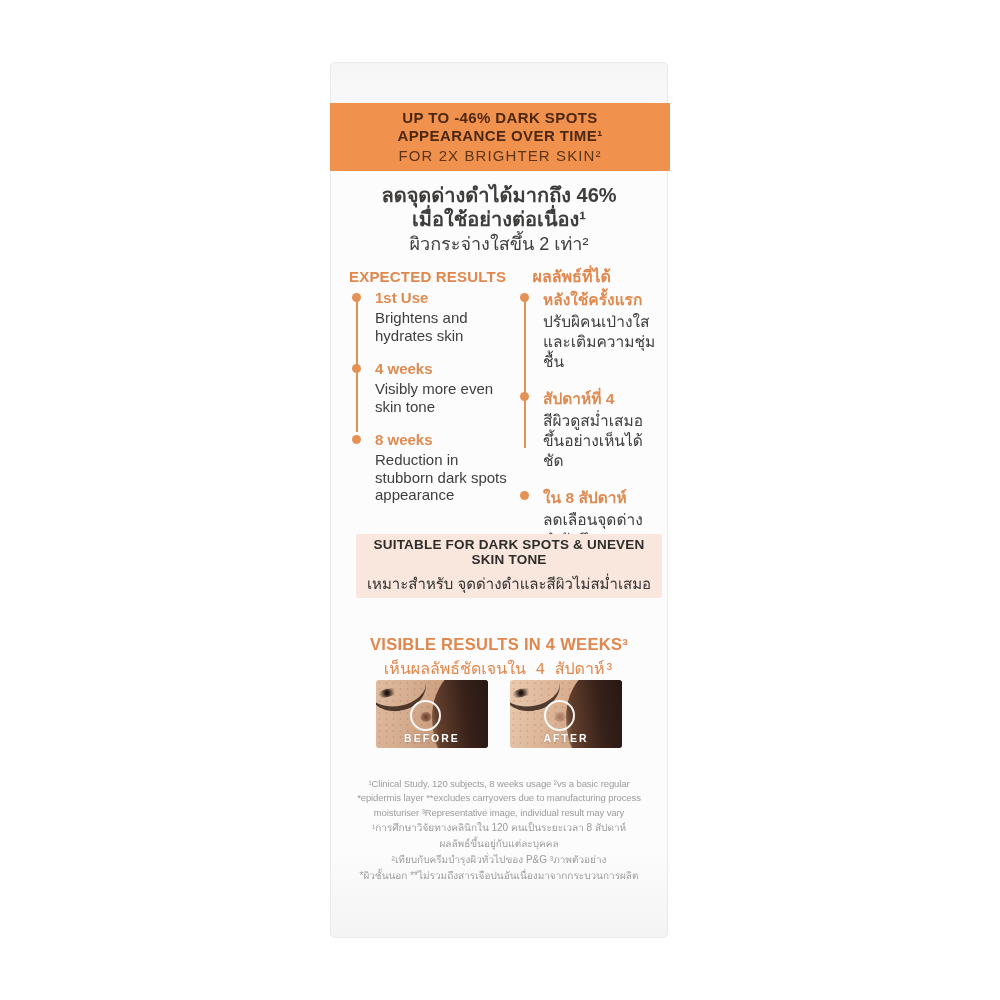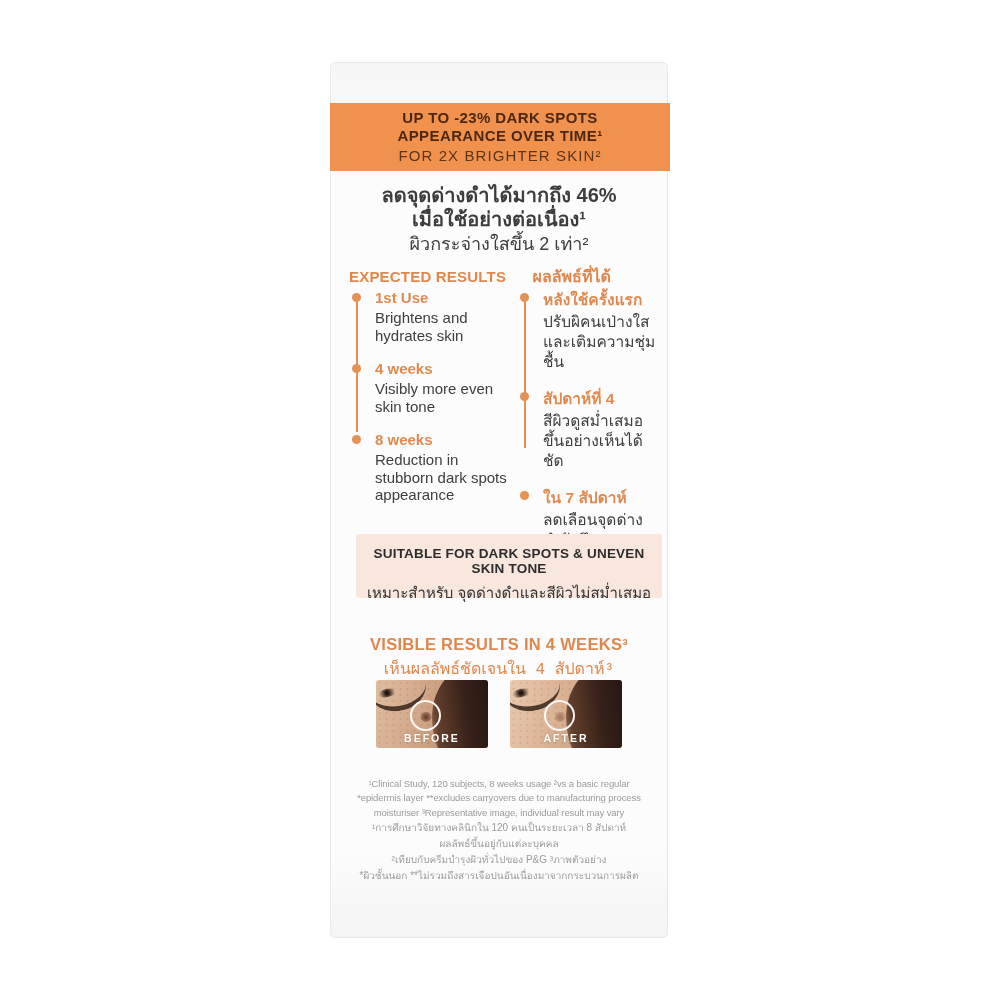--- a/index.html
+++ b/index.html
@@ -36,21 +36,21 @@
   .tl-col.th .tl-line{height:150px;}
   .tl-item{position:relative;margin-bottom:16px;}
   .tl-dot{position:absolute;left:-23px;top:4px;width:9px;height:9px;border-radius:50%;background:#E49155;}
   .tl-col.en .tl-title{font-weight:700;font-size:15px;color:#DF8A50;line-height:18px;}
   .tl-col.en .tl-body{font-weight:400;font-size:15px;color:#3F3E3D;line-height:17.5px;margin-top:2px;}
   .tl-col.th .tl-title{font-weight:700;font-size:15.5px;color:#DF8A50;line-height:21px;}
   .tl-col.th .tl-body{font-weight:400;font-size:15.5px;color:#3F3E3D;line-height:20px;margin-top:2px;}
 
   
   .suit-box{position:absolute;left:25px;top:471px;width:306px;height:64px;background:#F9E7DD;
-    border-radius:2px;text-align:center;box-sizing:border-box;padding-top:12px;}
+    border-radius:2px;text-align:center;box-sizing:border-box;padding-top:3px;}
   .suit-en{font-weight:700;font-size:13.5px;color:#2E2D2C;letter-spacing:.2px;}
   .suit-th{font-weight:400;font-size:15px;color:#343434;margin-top:5px;}
 
   
   .vis{position:absolute;left:0;top:572px;width:100%;text-align:center;color:#E0874E;}
   .vis .v1{font-weight:700;font-size:16.5px;letter-spacing:.3px;}
   .vis .v2{font-weight:400;font-size:16px;margin-top:2px;font-family:Liberation Mono, monospace;}
 
   
   .photos{position:absolute;left:0;top:617px;width:100%;display:flex;justify-content:center;gap:22px;}
@@ -79,21 +79,21 @@
   .fn-en{font-size:9.5px;line-height:14.3px;white-space:nowrap;letter-spacing:-.1px;}
   .fn-th{font-size:10px;line-height:16px;white-space:nowrap;}
 </style>
 </head>
 <body>
 
 <div class="stage">
   <div class="card">
 
     <div class="banner">
-      <div class="b1">UP TO -23% DARK SPOTS</div>
+      <div class="b1">UP TO -46% DARK SPOTS</div>
       <div class="b2">APPEARANCE OVER TIME¹</div>
       <div class="b3">FOR 2X BRIGHTER SKIN²</div>
     </div>
 
     <div class="headline">
       <div class="h1">ลดจุดด่างดำได้มากถึง 46%</div>
       <div class="h2">เมื่อใช้อย่างต่อเนื่อง¹</div>
       <div class="h3">ผิวกระจ่างใสขึ้น 2 เท่า²</div>
     </div>
 
@@ -128,21 +128,21 @@
           <div class="tl-title">หลังใช้ครั้งแรก</div>
           <div class="tl-body">ปรับผิคนเป่างใสและ​เติมความชุ่มชื้น</div>
         </div>
         <div class="tl-item">
           <span class="tl-dot"></span>
           <div class="tl-title">สัปดาห์ที่ 4</div>
           <div class="tl-body">สีผิวดูสม่ำเสมอขึ้น​อย่างเห็นได้ชัด</div>
         </div>
         <div class="tl-item">
           <span class="tl-dot"></span>
-          <div class="tl-title">ใน 7 สัปดาห์</div>
+          <div class="tl-title">ใน 8 สัปดาห์</div>
           <div class="tl-body">ลดเลือนจุดด่างดำ​ฝังลึก</div>
         </div>
       </div>
     </div>
 
     <div class="suit-box">
       <div class="suit-en">SUITABLE FOR DARK SPOTS &amp; UNEVEN SKIN TONE</div>
       <div class="suit-th">เหมาะสำหรับ จุดด่างดำและสีผิวไม่สม่ำเสมอ</div>
     </div>
 

